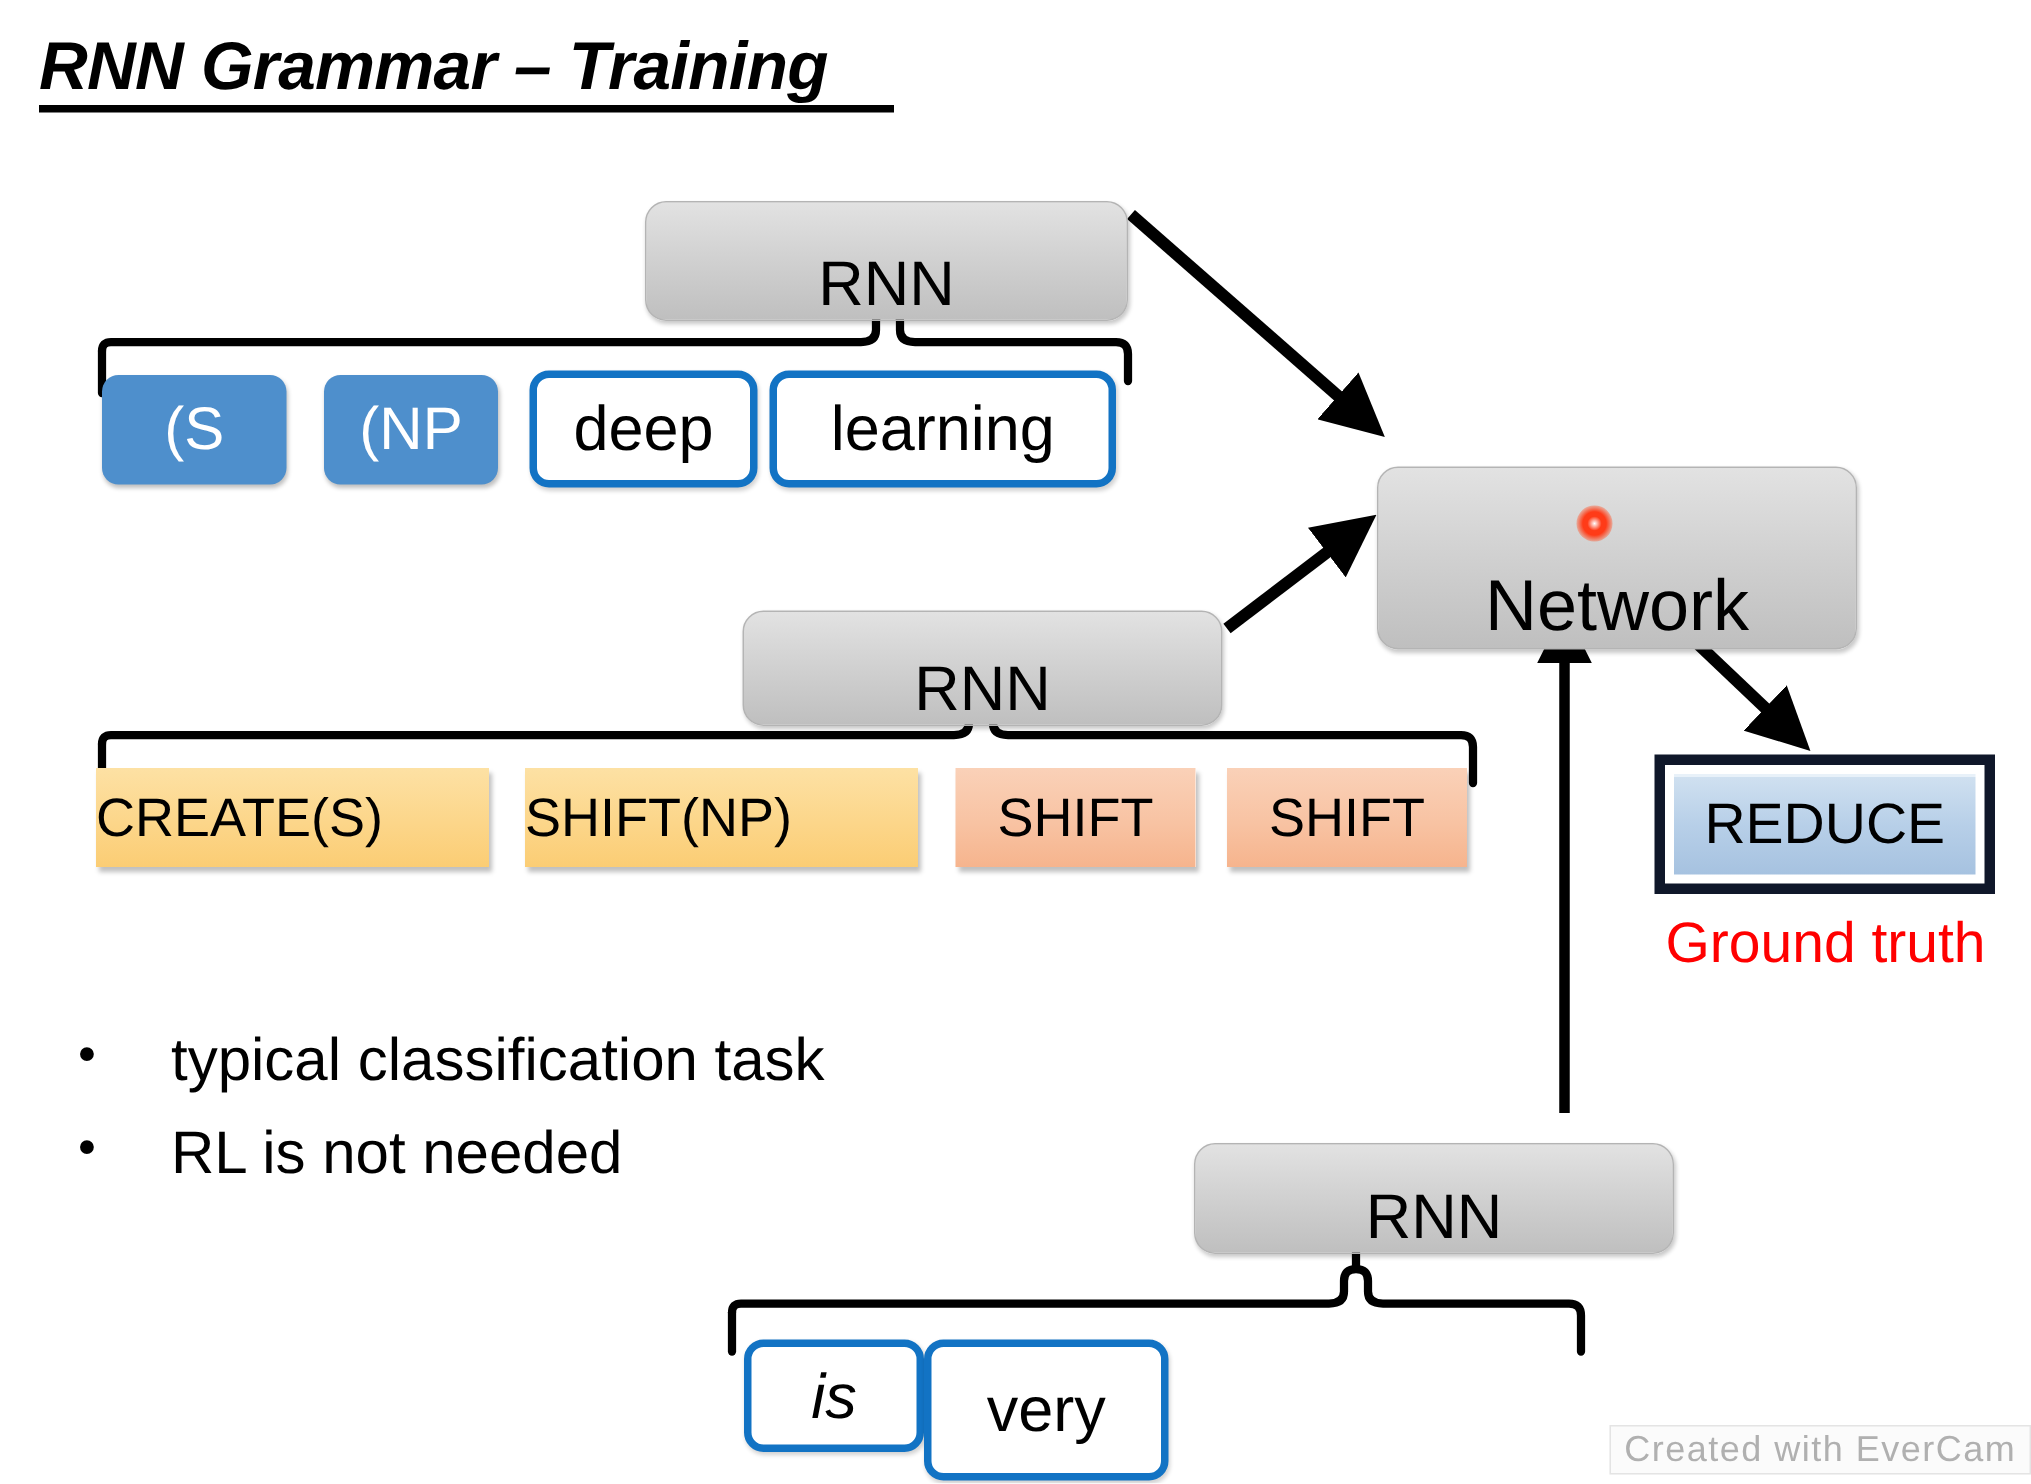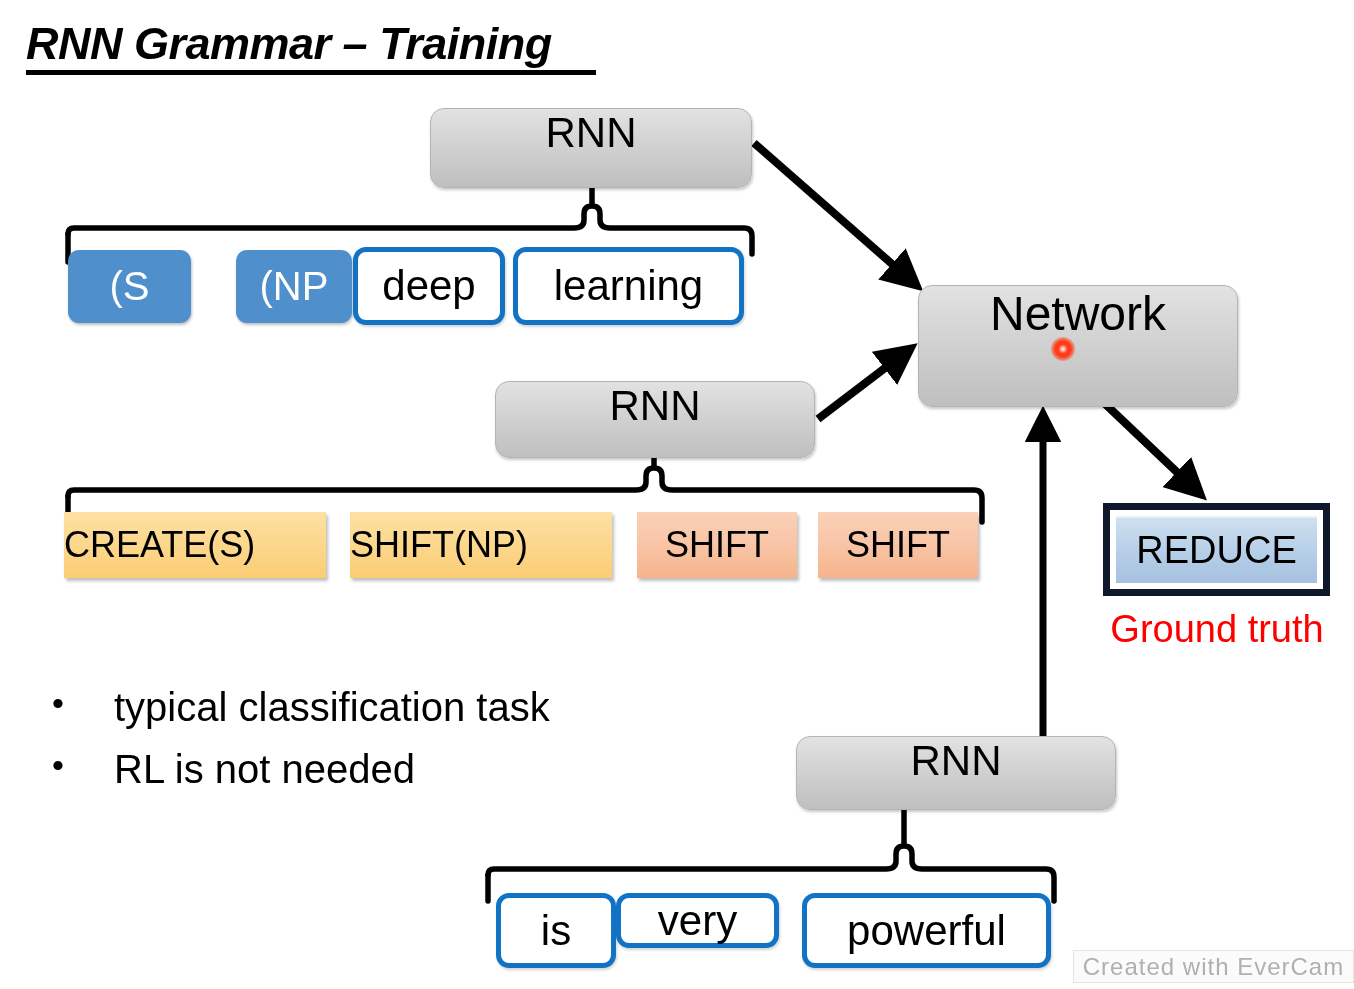--- a/index.html
+++ b/index.html
@@ -40,25 +40,26 @@
   }
 
   
   .rnn-box {
     position: absolute;
     border-radius: 14px;
     background: linear-gradient(to bottom, #e2e2e2 0%, #d3d3d3 42%, #bfbfbf 100%);
     border: 1px solid #b4b4b4;
     box-shadow: 1px 2px 3px rgba(0,0,0,0.22);
     display: flex;
-    align-items: flex-start;
+    align-items: flex-end;
     justify-content: center;
     color: #000;
     font-size: 42px;
     box-sizing: border-box;
+    margin-top: 26px;
   }
 
   .tok-blue {
     position: absolute;
     border-radius: 11px;
     background: #4e8fcc;
     display: flex;
     align-items: center;
     justify-content: center;
     color: #ffffff;
@@ -248,21 +249,21 @@
     <path d="M 1101,400 L 1200,494" fill="none" stroke="#000000" stroke-width="8" marker-end="url(#arrowhead)"></path>
   </svg>
 
   <div class="rnn-box" style="left:430px; top:108px; width:322px; height:80px;">
     <span>RNN</span>
   </div>
 
   <div class="tok-blue" style="left:68px; top:250px; width:123px; height:73px;">
     <span>(S</span>
   </div>
-  <div class="tok-blue" style="left:216px; top:250px; width:116px; height:73px;margin-left:20px;">
+  <div class="tok-blue" style="left:216px; top:250px; width:116px; height:73px;">
     <span>(NP</span>
   </div>
   <div class="tok-word" style="left:353px; top:247px; width:152px; height:78px;">
     <span>deep</span>
   </div>
   <div class="tok-word" style="left:513px; top:247px; width:231px; height:78px;">
     <span>learning</span>
   </div>
 
   <div class="rnn-box" style="left:495px; top:381px; width:320px; height:77px;">
@@ -302,25 +303,22 @@
     <div class="bullet-row">
       <span class="bullet-dot">•</span>
       <span class="bullet-text">RL is not needed</span>
     </div>
   </div>
 
   <div class="rnn-box" style="left:796px; top:736px; width:320px; height:74px;">
     <span>RNN</span>
   </div>
 
-  <div class="tok-word" style="left:496px; top:893px; width:120px; height:75px;">
+  <div class="tok-word" style="left:496px; top:893px; width:120px; height:75px;font-style:italic;">
     <span>is</span>
   </div>
-  <div class="tok-word" style="left:616px; top:893px; width:163px; height:55px;">
+  <div class="tok-word" style="left:616px; top:893px; width:163px; height:94px;">
     <span>very</span>
   </div>
-  <div class="tok-word" style="left:802px; top:893px; width:249px; height:75px;">
-    <span>powerful</span>
-  </div>
 
   <div id="evercam">Created with EverCam</div>
 
 </div>
 
 </body></html>

